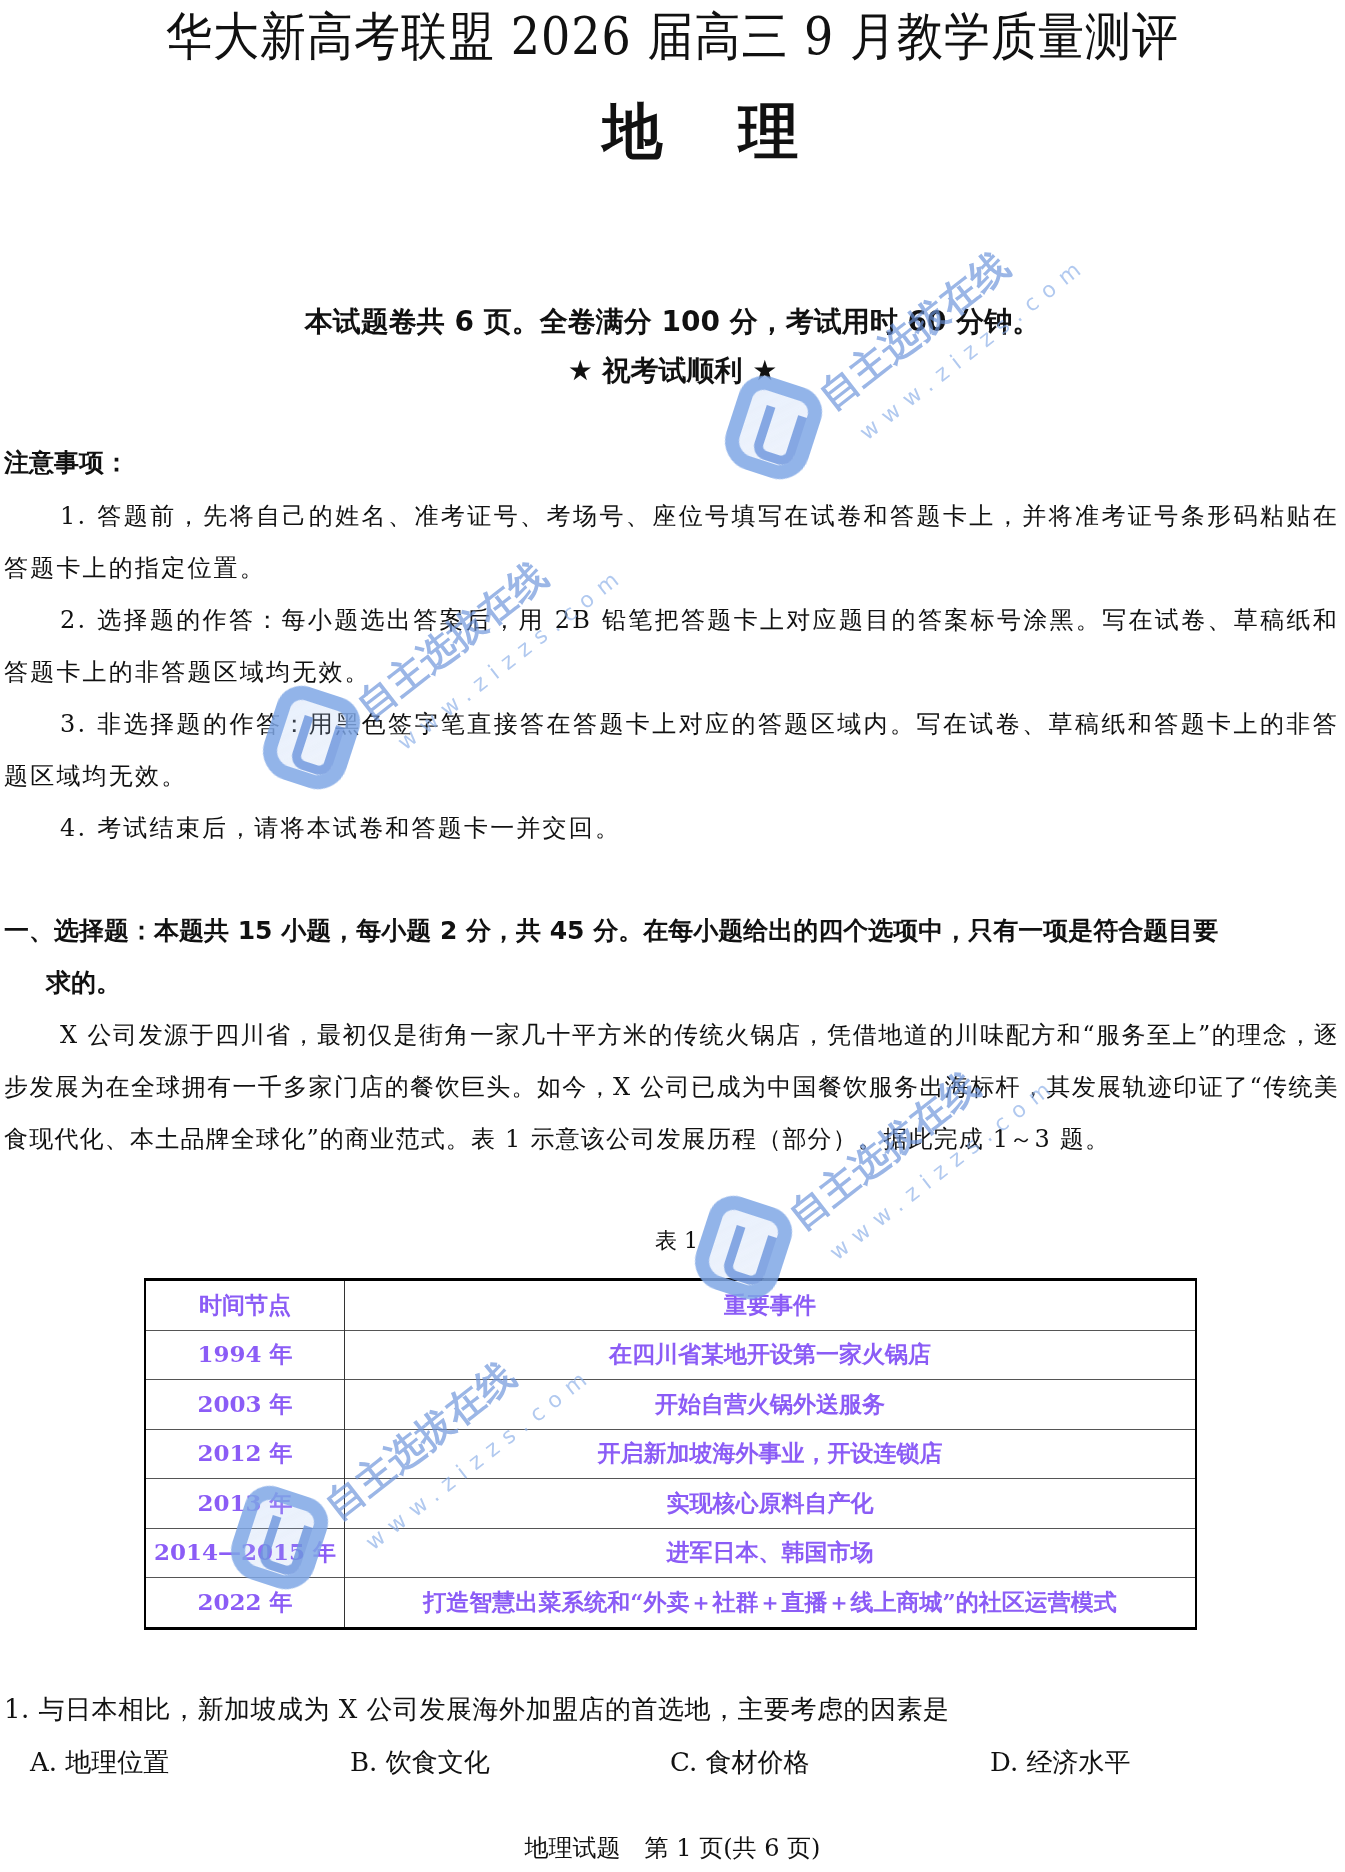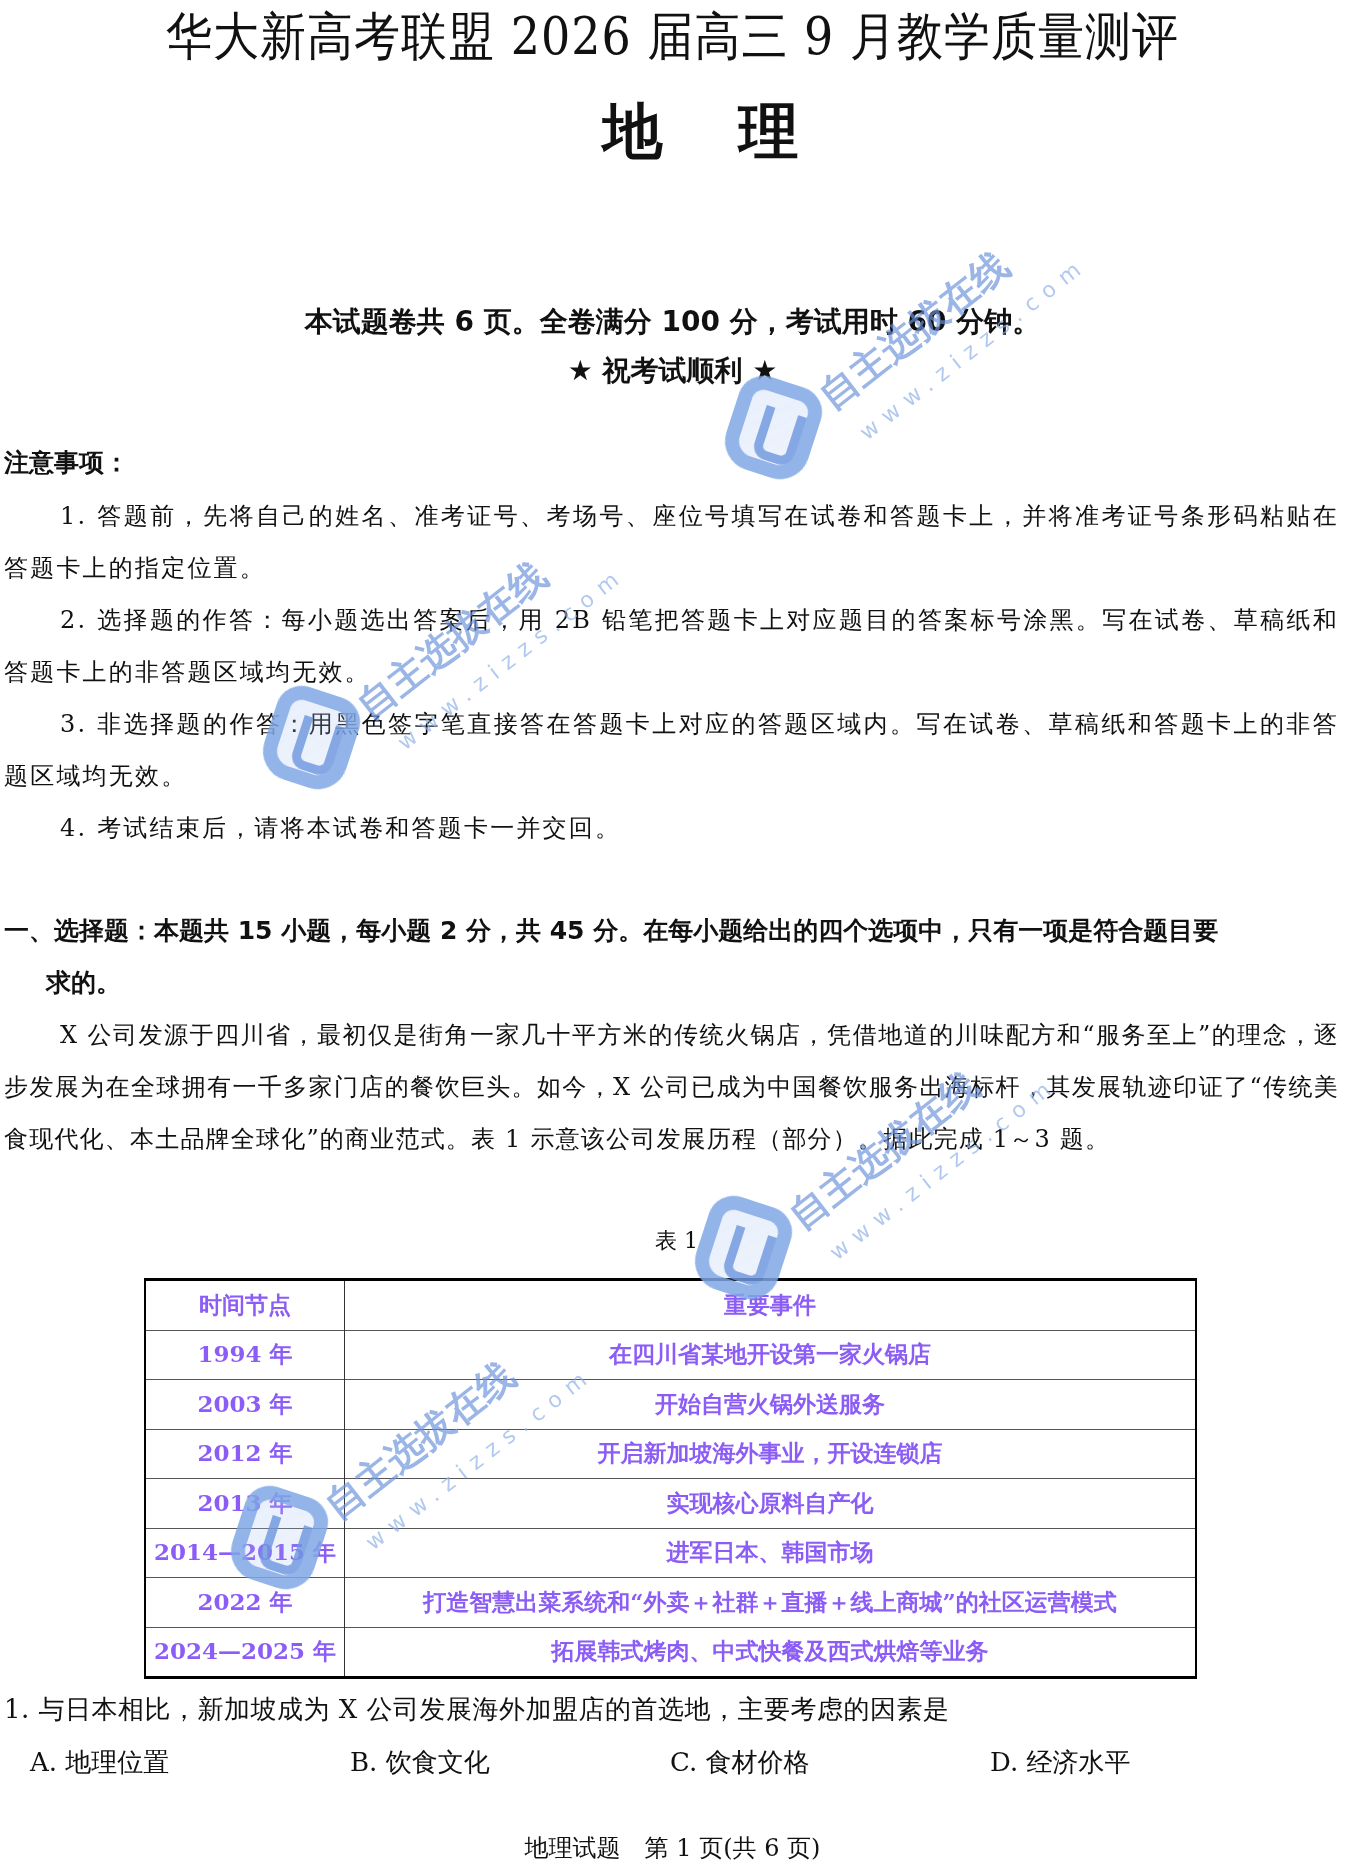--- a/index.html
+++ b/index.html
@@ -110,24 +110,20 @@
       <td>实现核心原料自产化</td>
     </tr>
     <tr>
       <td class="col-time">2014—2015 年</td>
       <td>进军日本、韩国市场</td>
     </tr>
     <tr>
       <td class="col-time">2022 年</td>
       <td>打造智慧出菜系统和“外卖＋社群＋直播＋线上商城”的社区运营模式</td>
     </tr>
-    <tr>
-      <td class="col-time">2024—2025 年</td>
-      <td>拓展韩式烤肉、中式快餐及西式烘焙等业务</td>
-    </tr>
   </tbody>
     </table>
 
   <div class="question">1. 与日本相比，新加坡成为 X 公司发展海外加盟店的首选地，主要考虑的因素是</div>
   <div class="options">
     <span class="opt" style="left:0px;">A. 地理位置</span>
     <span class="opt" style="left:320px;">B. 饮食文化</span>
     <span class="opt" style="left:640px;">C. 食材价格</span>
     <span class="opt" style="left:960px;">D. 经济水平</span>
   </div>

